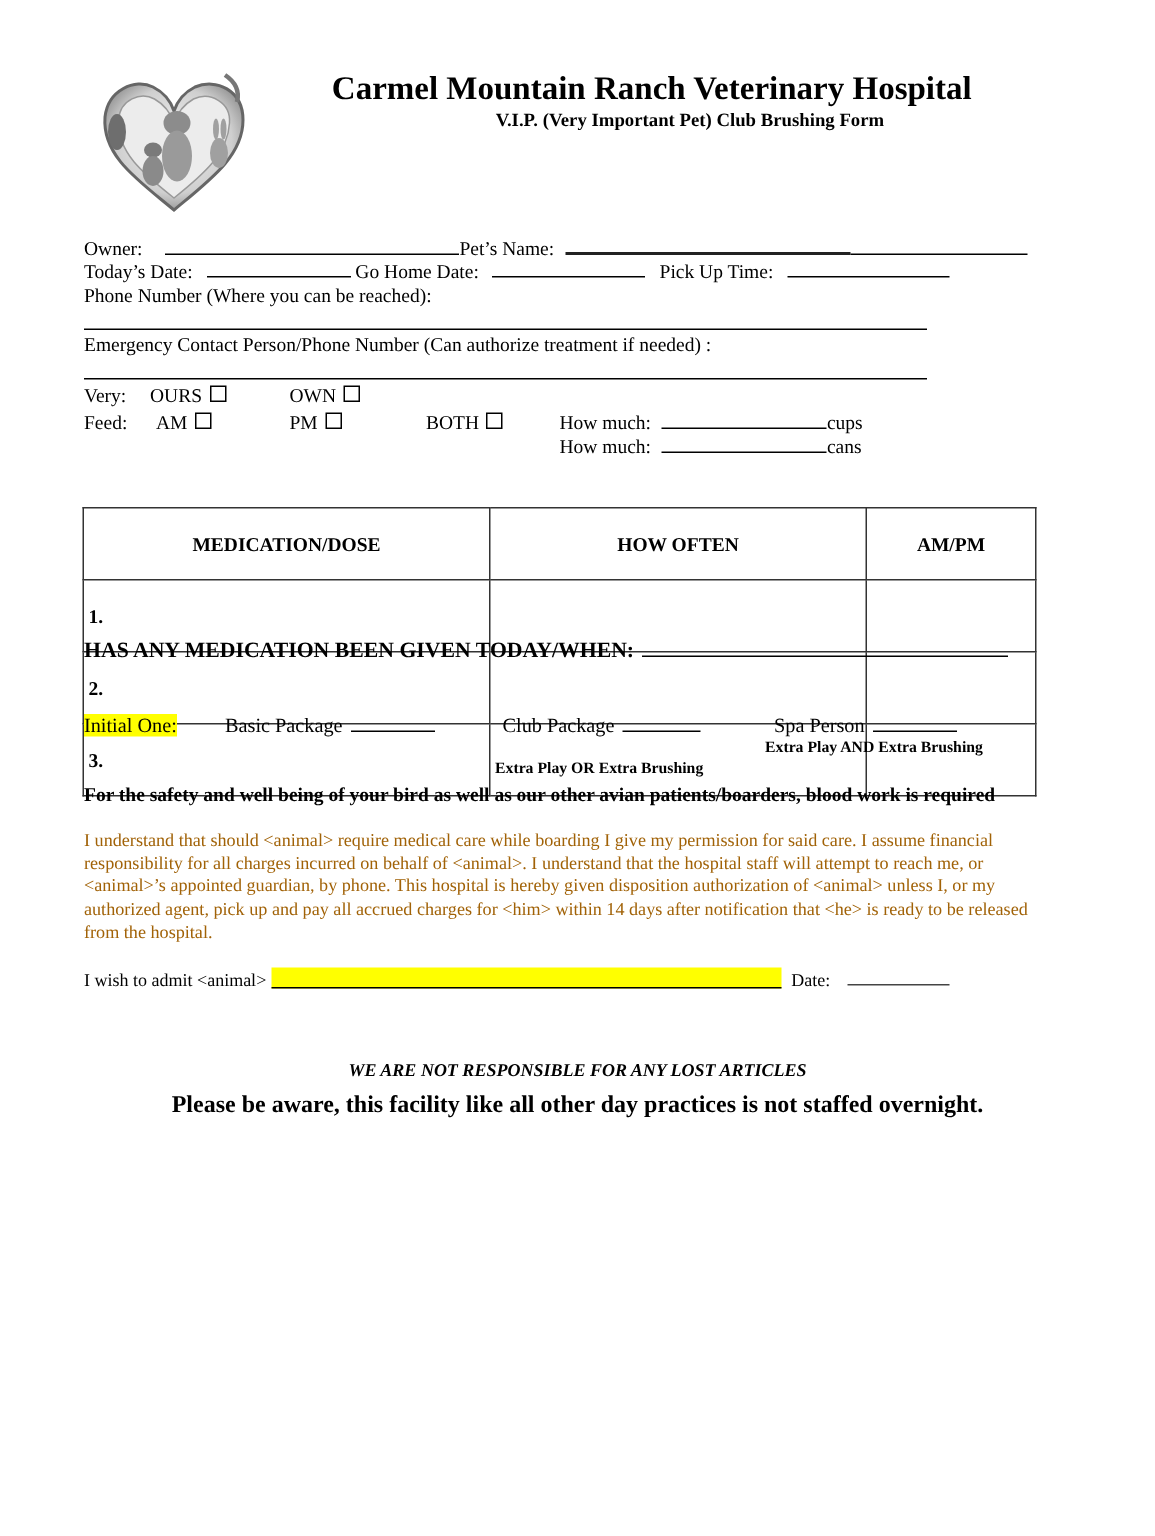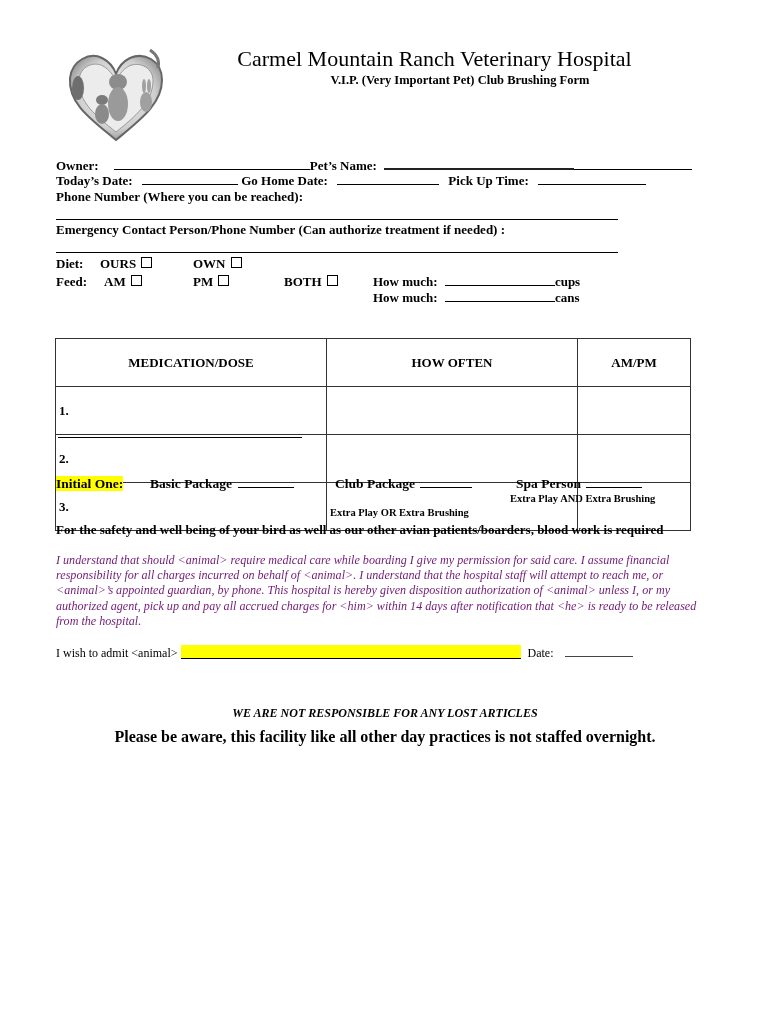--- a/index.html
+++ b/index.html
@@ -1,33 +1,33 @@
 <!DOCTYPE html>
 <html><head>
 <meta charset="utf-8">
 <style>
   html, body { margin:0; padding:0; background:#ffffff; }
   body { width:770px; height:1024px; position:relative; overflow:hidden;
          font-family:"Liberation Serif", "DejaVu Serif", serif; color:#000; }
   .abs { position:absolute; white-space:nowrap; }
   .logo { position:absolute; left:62px; top:46px; width:108px; height:98px; }
-  .title { left:0; width:770px; top:46px; font-size:22px; font-weight:normal; text-align:center; padding-left:99px; box-sizing:border-box; }
+  .title { left:0; width:770px; top:46px; font-size:22px; font-weight:bold; text-align:center; padding-left:99px; box-sizing:border-box; }
   .subtitle { left:0; width:770px; top:73px; font-size:12.5px; font-weight:bold; text-align:center; padding-left:150px; box-sizing:border-box; }
-  .fld { font-size:13px; font-weight:bold; }
+  .fld { font-size:13px; font-weight:normal; }
   .uline { display:inline-block; border-bottom:1px solid #000; height:11px; vertical-align:baseline; }
   .uline.thick { border-bottom:2px solid #222; }
   .hr { position:absolute; border-bottom:1px solid #000; height:0; }
   .chk { display:inline-block; width:9px; height:9px; border:1.3px solid #000; margin-left:5px; vertical-align:0px; }
   table.med { position:absolute; left:55px; top:338px; width:636px; border-collapse:collapse; font-size:13px; font-weight:bold; }
   table.med td, table.med th { border:1px solid #333; padding:16px 3px; height:15px; line-height:15px; }
   table.med th { text-align:center; font-weight:bold; }
   table.med td { text-align:left; }
   .hl { background:#ffff00; }
   .small { font-size:10.5px; font-weight:bold; }
-  .para { position:absolute; left:56px; top:553px; width:652px; font-size:12.1px; font-style:italic; line-height:15.2px; color:#701a75; white-space:normal; }
+  .para { position:absolute; left:56px; top:553px; width:652px; font-size:12.1px; line-height:15.2px; color:#a16207; white-space:normal; }
   .admit { font-size:12px; }
   .yellowline { display:inline-block; width:340px; height:13px; background:#ffff00; border-bottom:1px solid #000; vertical-align:-2px; }
   .center { left:0; width:770px; text-align:center; }
 </style>
 </head>
 <body>
 
 <div class="logo">
   <svg width="108" height="98" viewBox="0 0 108 98">
     <defs>
@@ -72,21 +72,21 @@
   <span style="margin-left:6px;">Pick Up Time:</span>
   <span class="uline" style="width:108px; margin-left:6px;"></span>
 </div>
 
 <div class="abs fld" style="left:56px; top:189px;">Phone Number (Where you can be reached):</div>
 <div class="hr" style="left:56px; top:219px; width:562px;"></div>
 
 <div class="abs fld" style="left:56px; top:222px;">Emergency Contact Person/Phone Number (Can authorize treatment if needed) :</div>
 <div class="hr" style="left:56px; top:252px; width:562px;"></div>
 
-<div class="abs fld" style="left:56px; top:256px;">Diet:</div>
+<div class="abs fld" style="left:56px; top:256px;">Very:</div>
 <div class="abs fld" style="left:100px; top:256px;">
   <span>OURS</span><span class="chk"></span>
 </div>
 <div class="abs fld" style="left:193px; top:256px;">
   <span>OWN</span><span class="chk"></span>
 </div>
 
 <div class="abs fld" style="left:56px; top:274px;">Feed:</div>
 <div class="abs fld" style="left:104px; top:274px;">
   <span>AM</span><span class="chk"></span>
@@ -125,20 +125,21 @@
   </tr>
   <tr>
     <td>3.</td>
     <td></td>
     <td></td>
   </tr>
 </tbody>
   </table>
 
 <div class="abs" style="left:56px; top:425px; font-size:14.5px; font-weight:bold;">
+  <span>HAS ANY MEDICATION BEEN GIVEN TODAY/WHEN:</span>
   <span class="uline" style="width:244px; margin-left:2px; height:12px;"></span>
 </div>
 
 <div class="abs fld" style="left:56px; top:476px; font-size:13.5px;">
   <span class="hl">Initial One:</span>
 </div>
 <div class="abs fld" style="left:150px; top:476px; font-size:13.5px;">
   <span>Basic Package</span>
   <span class="uline" style="width:56px; margin-left:2px;"></span>
 </div>

